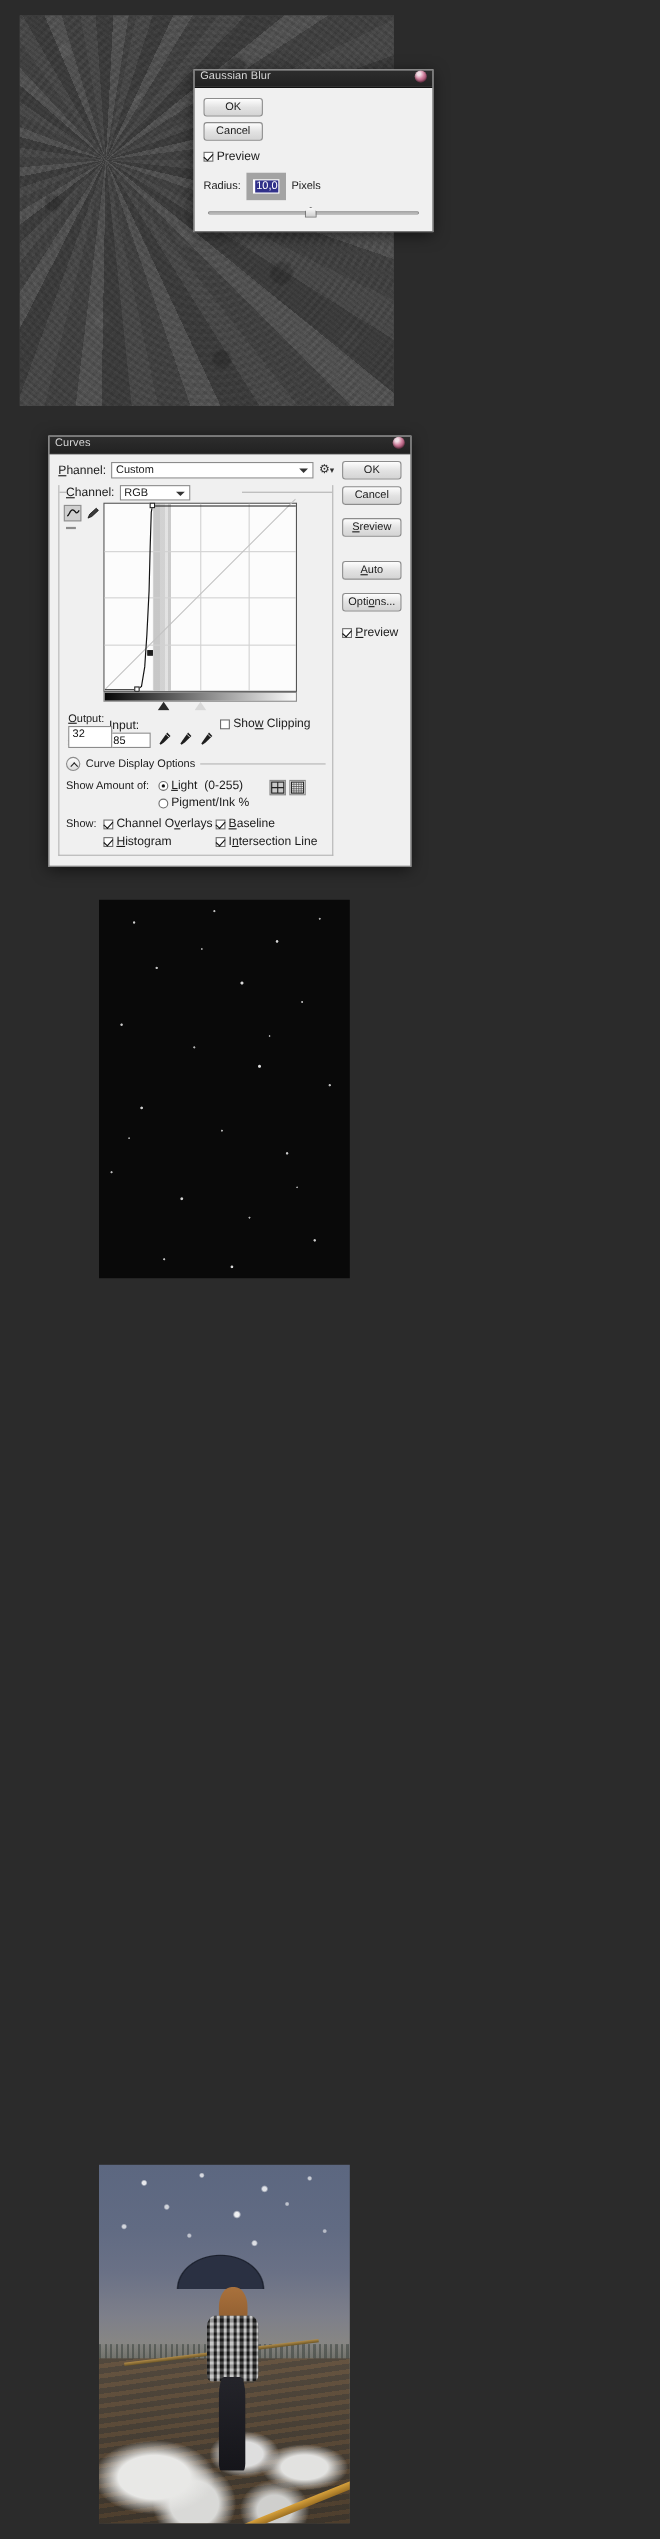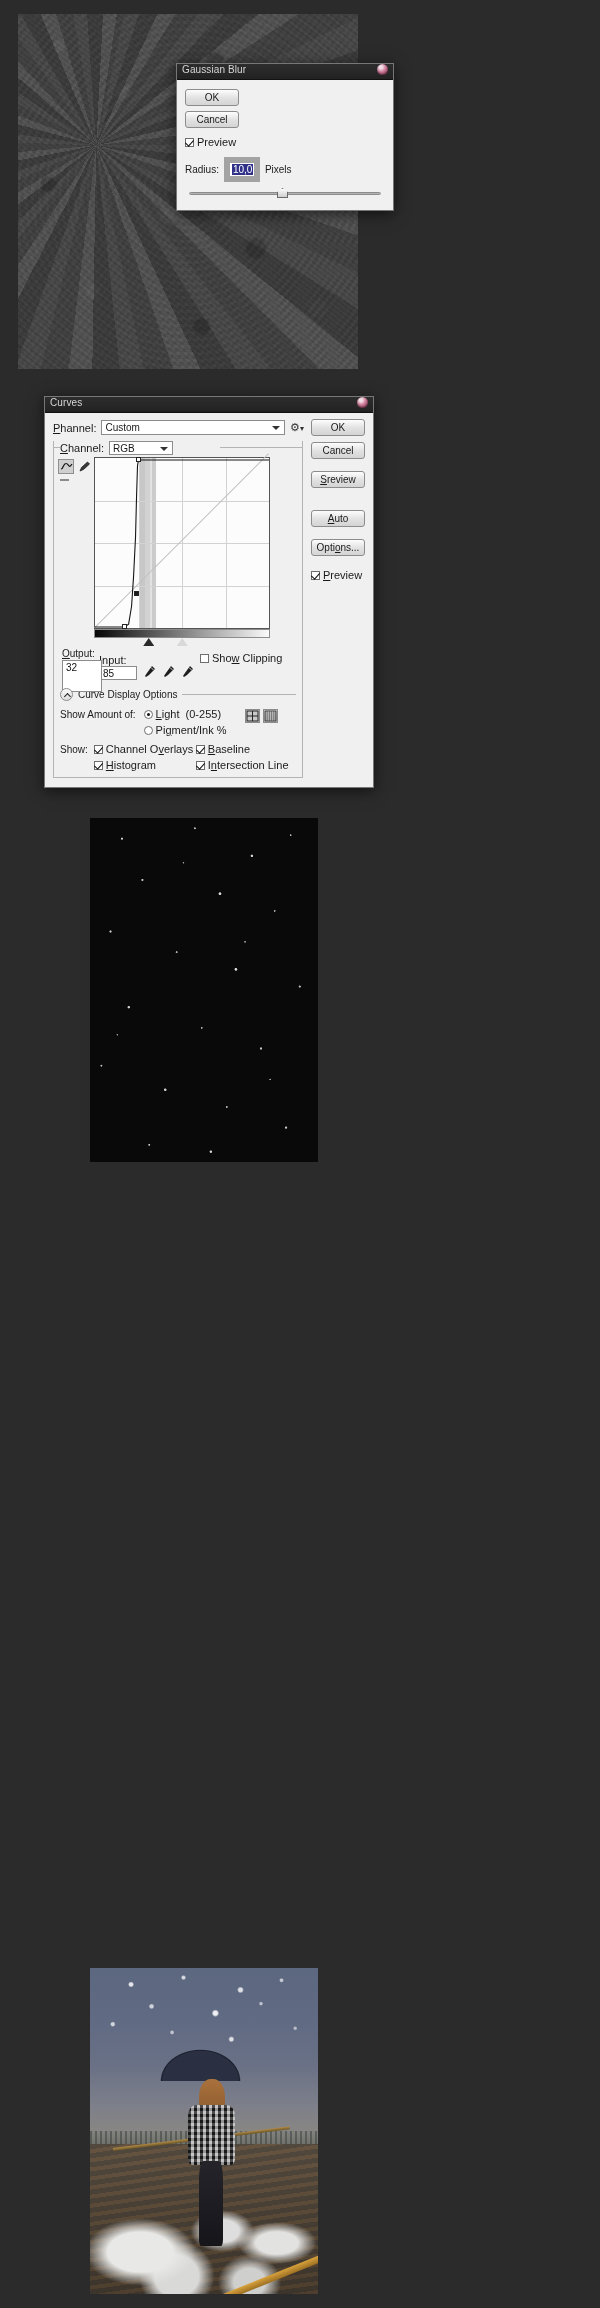--- a/index.html
+++ b/index.html
@@ -389,21 +389,21 @@
     position: absolute; top: 0; width: 11px; height: 8px;
     clip-path: polygon(50% 0, 100% 100%, 0 100%);
     cursor: pointer;
   }
   #cv-tri-black { background: #2a2a2a; left: 28%; }
   #cv-tri-white { background: #d8d8d8; border: 0; left: 47%; }
   #cv-output-wrap {
     position: absolute; left: 8px; top: 207px; width: 40px;
   }
   #cv-output-label { font-size: 10px; }
-  #cv-output-field { width: 40px; height: 32px; margin-top: 1px; }
+  #cv-output-field { width: 40px; height: 20px; margin-top: 1px; }
   #cv-input-row {
     display: flex; align-items: flex-end; gap: 6px; margin-top: 5px;
   }
   #cv-input-wrap { margin-left: 34px; }
   #cv-input-field { width: 38px; height: 14px; }
   #cv-smooth-icon { width: 20px; height: 16px; position: relative; cursor: pointer; }
   .dropper { width: 13px; height: 14px; cursor: pointer; }
   #cv-display-bar {
     display: flex; align-items: center; gap: 5px; margin-top: 8px;
     font-size: 10px;

